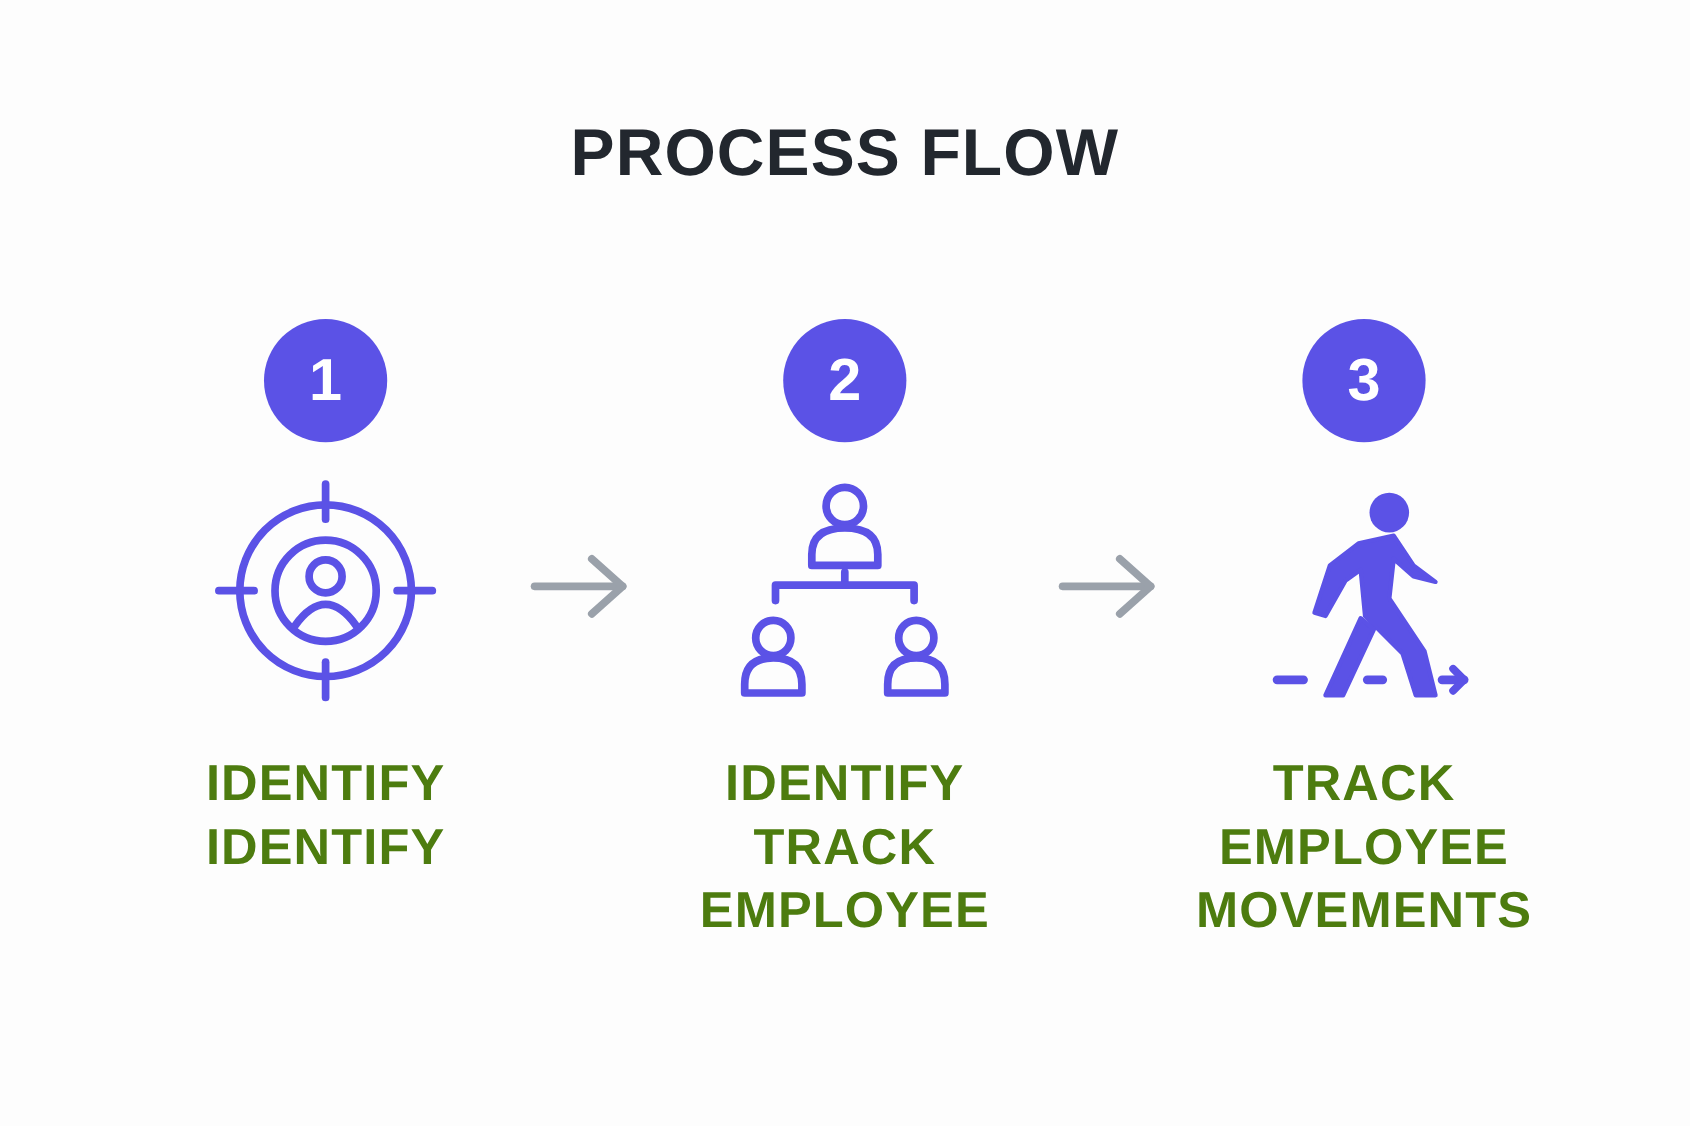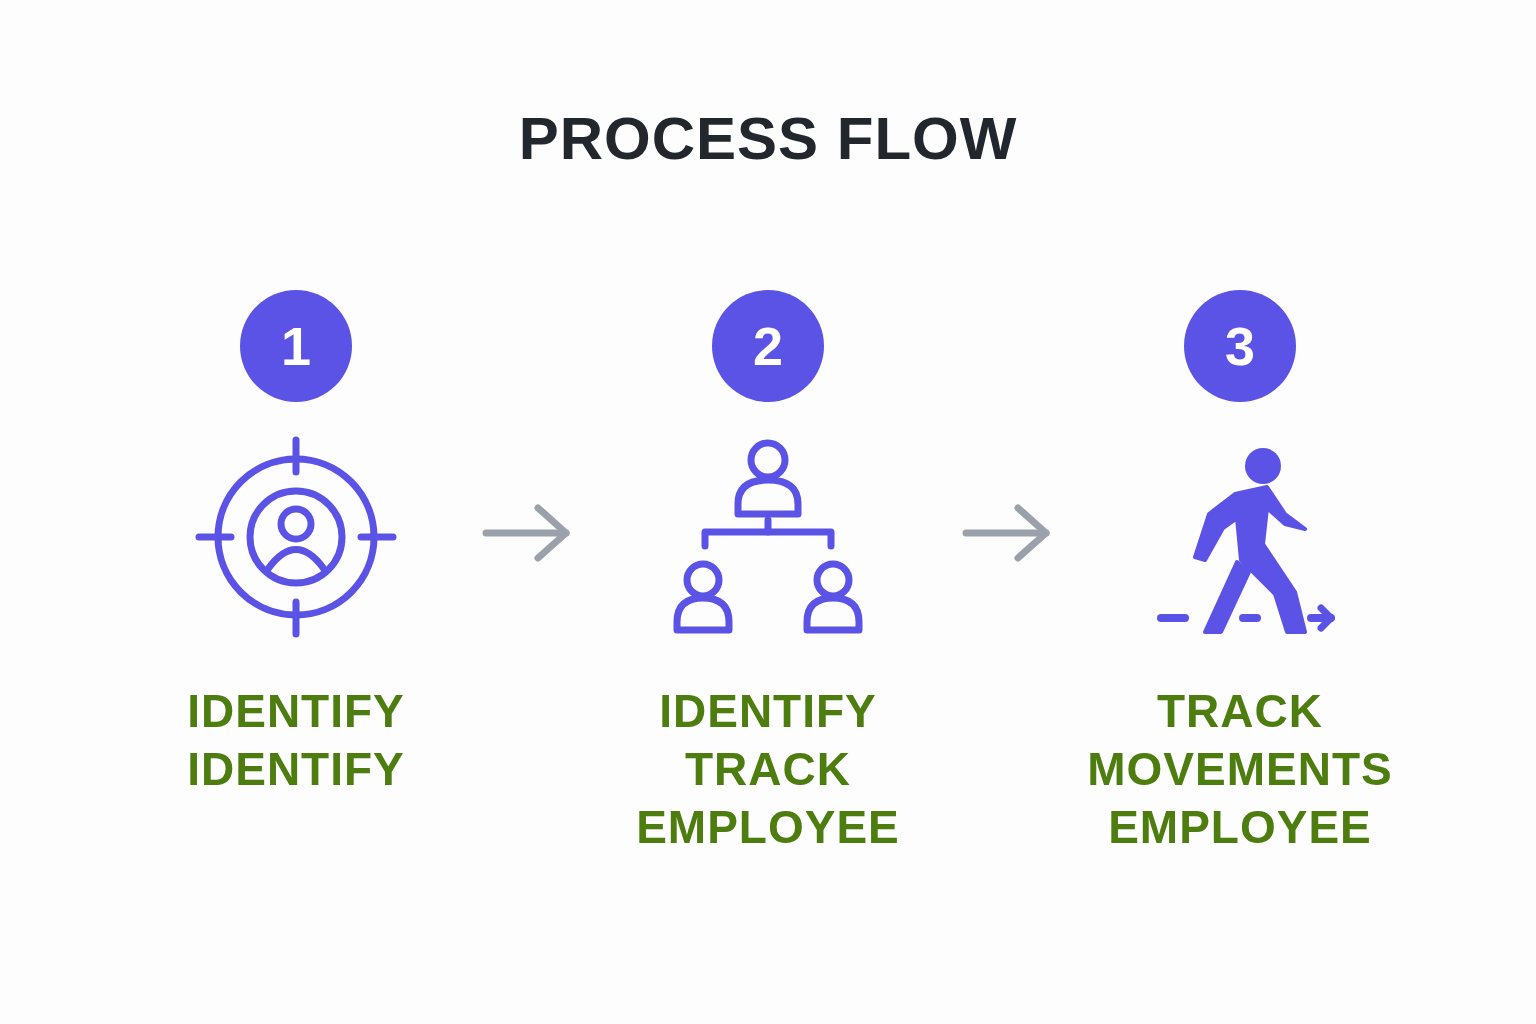--- a/index.html
+++ b/index.html
@@ -112,16 +112,16 @@
       <path d="M100 62 L132 55 L150 82 L170 97 L150 92 L132 76 L128 112 L160 160 L170 200 L152 200 L140 162 L106 128 L102 86 L88 96 L70 128 L60 125 L74 82 Z" stroke-width="4"></path>
       <path d="M102 130 L114 140 L86 200 L70 200 Z" stroke-width="4"></path>
       <line x1="26" y1="186" x2="50" y2="186" stroke-width="8"></line>
       <line x1="108" y1="186" x2="122" y2="186" stroke-width="8"></line>
       <line x1="176" y1="186" x2="196" y2="186" stroke-width="8"></line>
       <polyline points="186,176 196,186 186,196" fill="none" stroke-width="7"></polyline>
     </g>
   </svg>
   <div class="label">
     <span>TRACK</span>
+    <span>EMPLOYEE</span>
     <span>MOVEMENTS</span>
-    <span>EMPLOYEE</span>
   </div>
 </div>
 
 </body></html>

